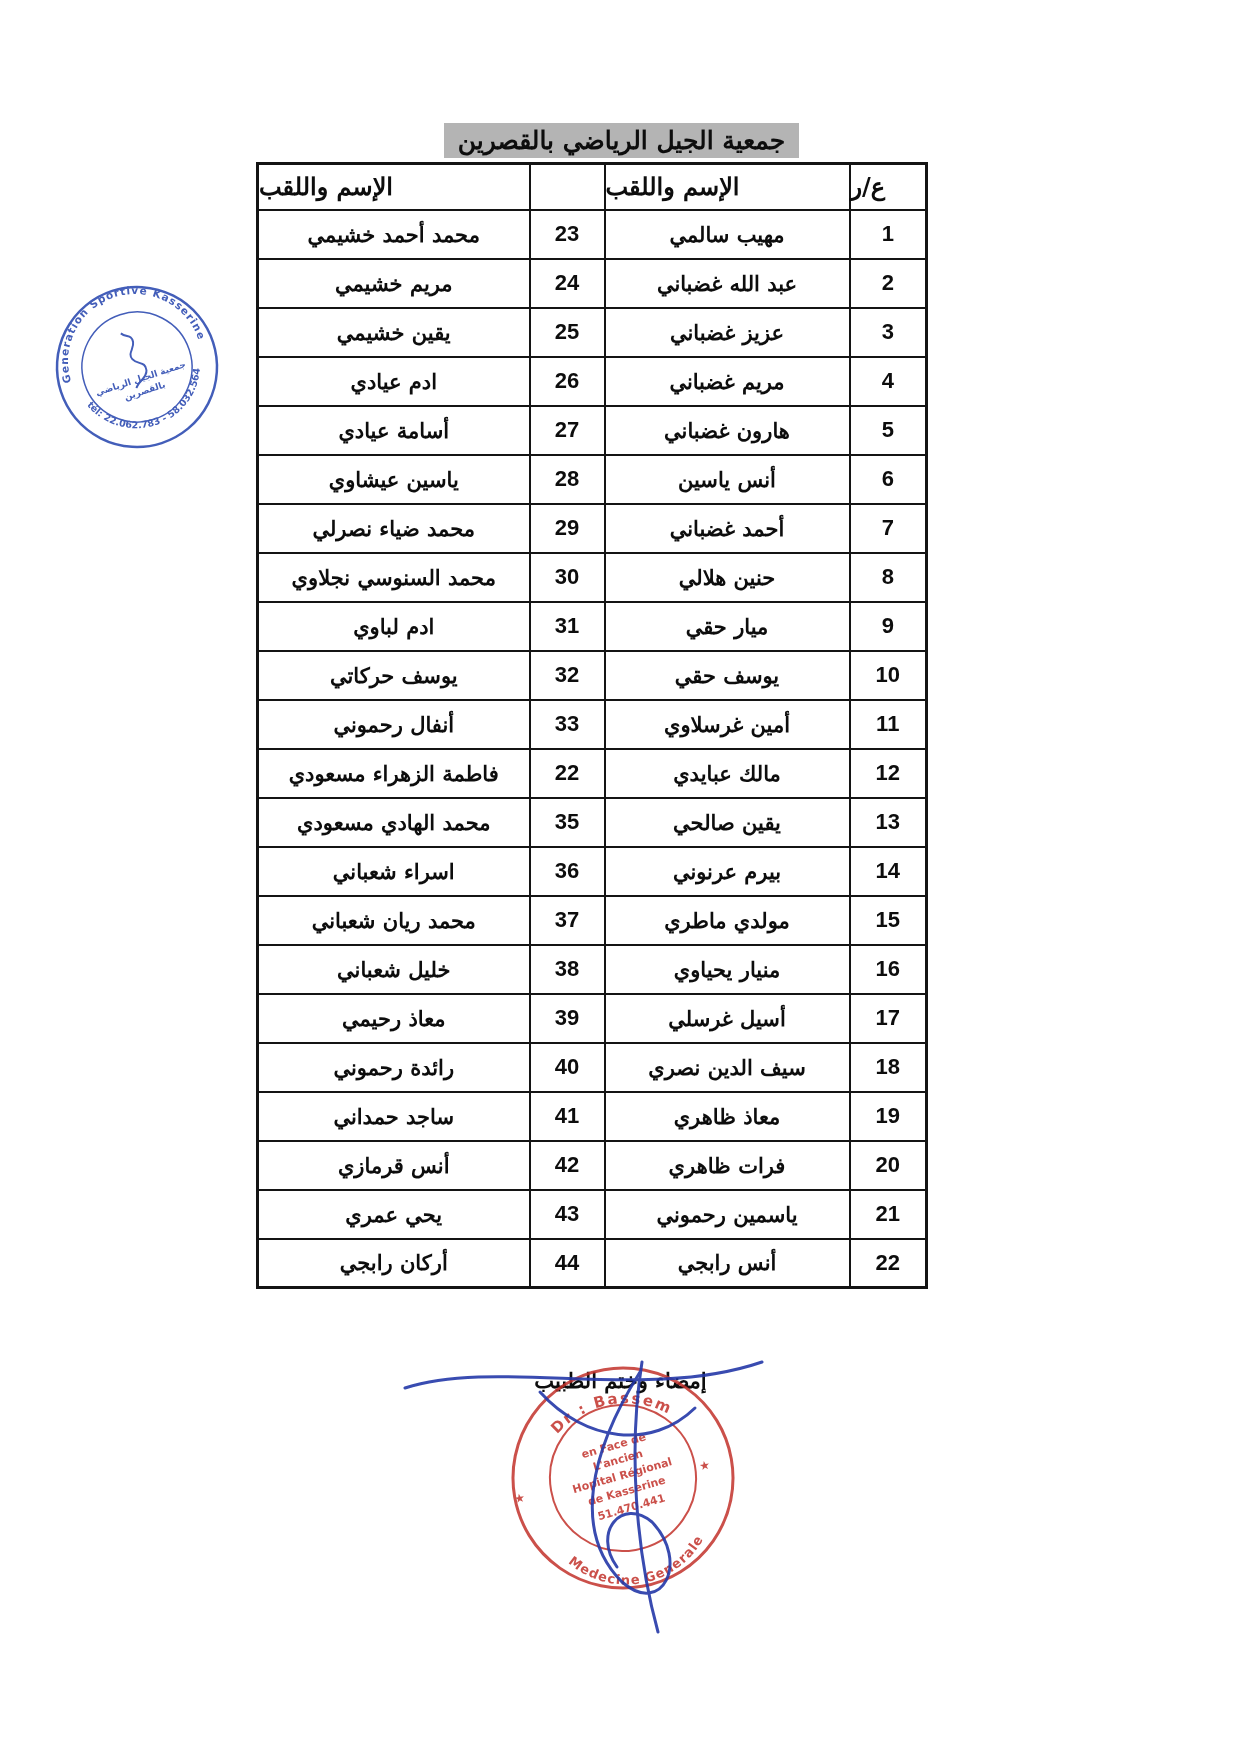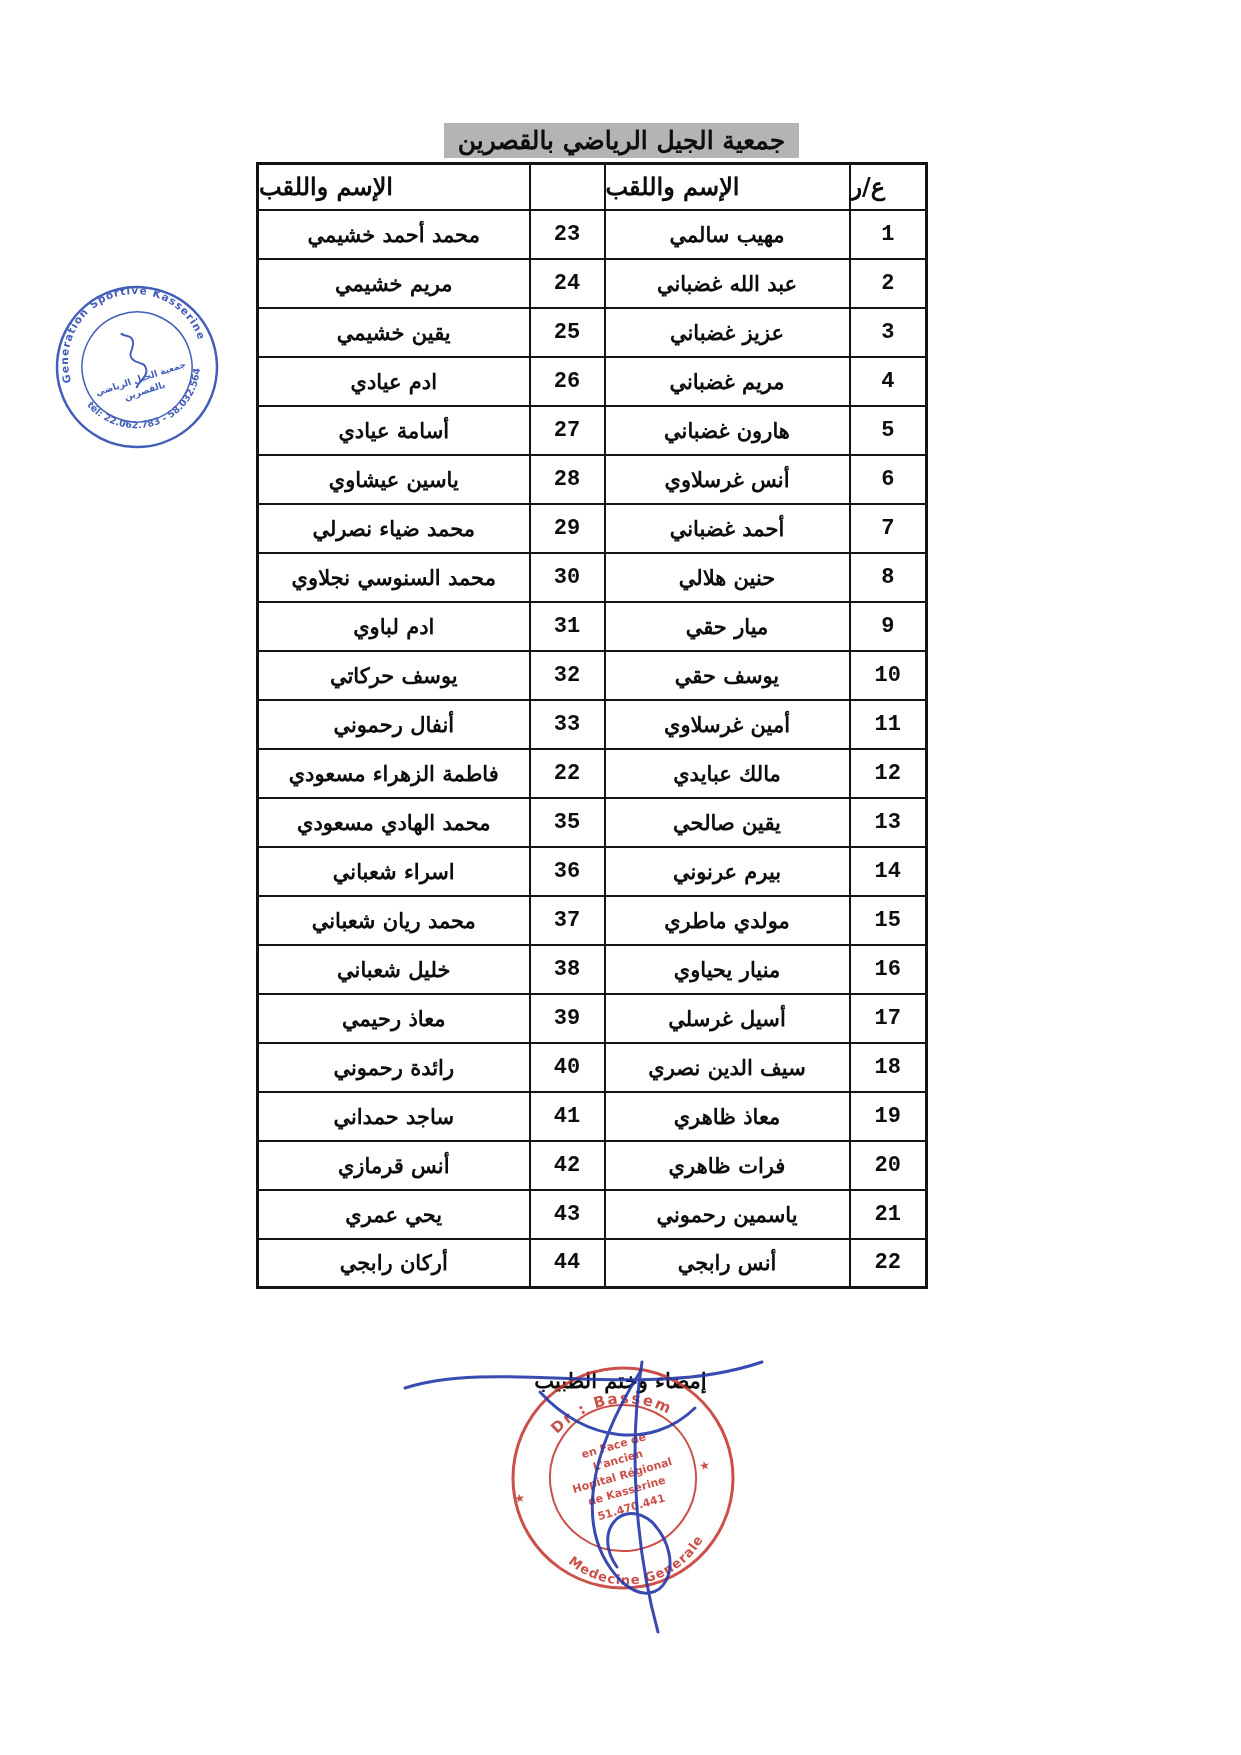--- a/index.html
+++ b/index.html
@@ -27,21 +27,21 @@
   table.roster, table.roster th, table.roster td { border:2px solid #141414; }
   table.roster { border-width:3px; }
   table.roster th {
     height:46px; font-size:24px; font-weight:700; color:#0d0d0d;
     text-align:left; vertical-align:middle; font-family:"DejaVu Serif", serif;
   }
   table.roster td {
     height:49px; text-align:center; vertical-align:middle; color:#0d0d0d;
   }
   td.name { font-size:21px; font-weight:700; font-family:"DejaVu Serif", serif;margin-top:18px; }
-  td.num  { font-size:22px; font-weight:700; font-family:Liberation Mono, monospace; direction:ltr;margin-top:48px; }
+  td.num  { font-size:22px; font-weight:700; font-family:Liberation Sans, sans-serif; direction:ltr;margin-top:48px; }
   .footer-label {
     position:absolute; top:1368px; left:0; width:100%;
     text-align:center; font-size:21px; font-weight:700; color:#0d0d0d;
     font-family:"DejaVu Serif", serif;
   }
   .blue-stamp { position:absolute; top:282px; left:52px; width:170px; height:170px; opacity:0.88; }
   .red-stamp  { position:absolute; top:1358px; left:503px; width:240px; height:240px; opacity:0.85; }
   .signature  { position:absolute; top:1330px; left:390px; width:400px; height:330px; pointer-events:none; }
   .stamp-blue-text { fill:#2a48b0; }
   .stamp-red-text  { fill:#c2322b; }
@@ -97,21 +97,21 @@
           <td class="name">ادم عيادي</td>
         </tr>
         <tr>
           <td class="num">5</td>
           <td class="name">هارون غضباني</td>
           <td class="num">27</td>
           <td class="name">أسامة عيادي</td>
         </tr>
         <tr>
           <td class="num">6</td>
-          <td class="name">أنس غرسلاوي</td>
+          <td class="name">أنس ياسين</td>
           <td class="num">28</td>
           <td class="name">ياسين عيشاوي</td>
         </tr>
         <tr>
           <td class="num">7</td>
           <td class="name">أحمد غضباني</td>
           <td class="num">29</td>
           <td class="name">محمد ضياء نصرلي</td>
         </tr>
         <tr>

